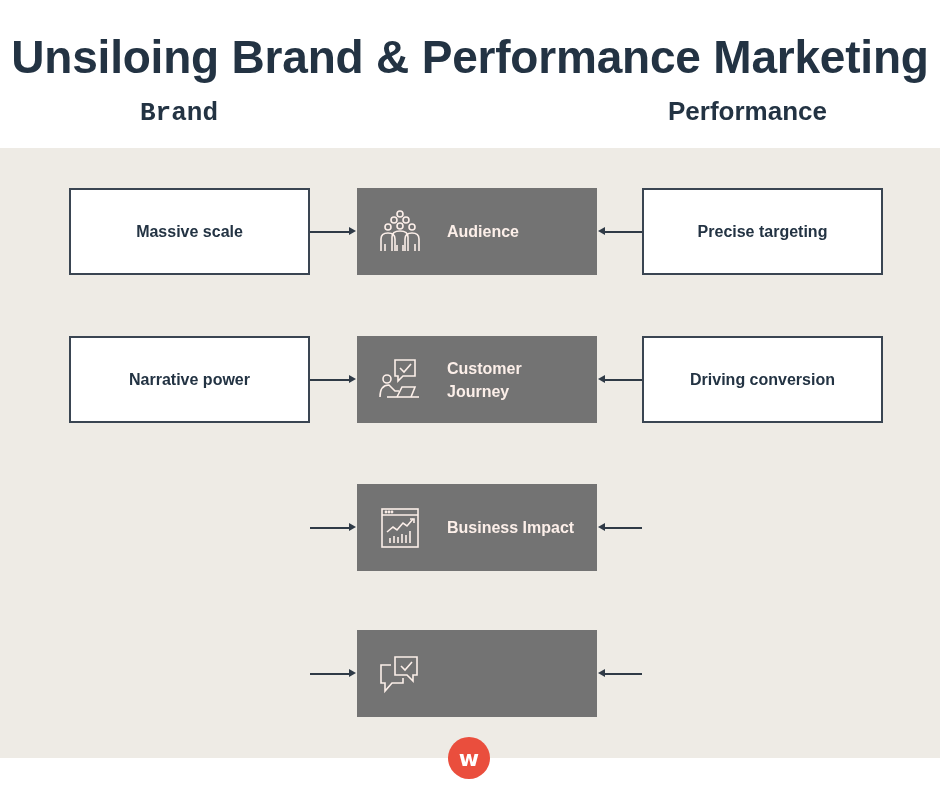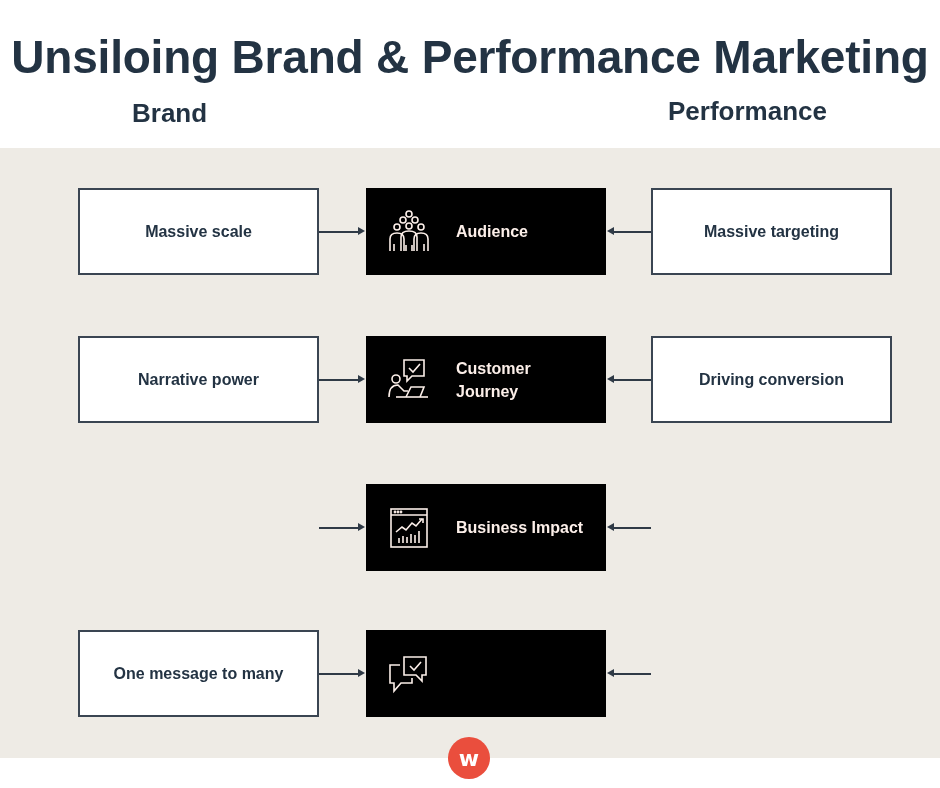--- a/index.html
+++ b/index.html
@@ -1,26 +1,26 @@
 <!DOCTYPE html>
 <html><head>
 <meta charset="utf-8">
 <style>
   * { box-sizing: border-box; margin: 0; padding: 0; }
   body { width: 940px; height: 788px; background: #ffffff; font-family: "Liberation Sans", sans-serif; position: relative; overflow: hidden; }
   .title { position: absolute; top: 30px; left: 0; width: 940px; text-align: center; font-size: 46px; font-weight: bold; color: #233343; letter-spacing: -0.2px; }
   .col-head { position: absolute; top: 96px; font-size: 26px; font-weight: bold; color: #233343; }
-  .col-head.brand { left: 132px; top: 98px; }
+  .col-head.brand { left: 140px; top: 98px; font-family: Liberation Mono, monospace; }
   .col-head.perf { left: 668px; }
   .band { position: absolute; top: 148px; left: 0; width: 940px; height: 610px; background: #eeebe5; }
-  .row { position: absolute; left: 16px; width: 764px; height: 87px; }
+  .row { position: absolute; left: 7px; width: 764px; height: 87px; }
   .side-box { position: absolute; top: 0; width: 241px; height: 87px; background: #ffffff; border: 2px solid #3a4552; display: flex; align-items: center; justify-content: center; font-size: 16px; font-weight: bold; color: #233343; text-align: center; }
   .side-box.left { left: 62px; }
   .side-box.right { left: 635px; }
-  .center-box { position: absolute; top: 0; left: 350px; width: 240px; height: 87px; background: #000000; display: flex; align-items: center; color: #fdebe6; }
+  .center-box { position: absolute; top: 0; left: 350px; width: 240px; height: 87px; background: #737373; display: flex; align-items: center; color: #fdebe6; }
   .center-box .icon { width: 46px; height: 46px; margin-left: 20px; flex: none; }
   .center-box .label { margin-left: 24px; font-size: 16px; font-weight: bold; line-height: 23px; color: #fcefe9; }
   .arrow { position: absolute; top: 43px; height: 1.5px; background: #2f3a46; }
   .arrow.l { left: 303px; width: 40px; }
   .arrow.r { left: 597px; width: 38px; }
   .arrow.l::after { content: ""; position: absolute; right: -6px; top: -4px; border-left: 7px solid #2f3a46; border-top: 4.5px solid transparent; border-bottom: 4.5px solid transparent; }
   .arrow.r::before { content: ""; position: absolute; left: -6px; top: -4px; border-right: 7px solid #2f3a46; border-top: 4.5px solid transparent; border-bottom: 4.5px solid transparent; }
   .logo { position: absolute; left: 448px; top: 737px; width: 42px; height: 42px; border-radius: 50%; background: #ea4e3d; display: flex; align-items: center; justify-content: center; color: #ffffff; font-size: 22px; font-weight: bold; font-family: "DejaVu Sans", sans-serif; }
 </style>
 </head>
@@ -44,21 +44,21 @@
         <circle cx="23" cy="17" r="3"></circle>
         <circle cx="35" cy="18" r="3"></circle>
       <path d="M4 42 V30 q0-6 7-6 q7 0 7 6 V42"></path>
       <path d="M28 42 V30 q0-6 7-6 q7 0 7 6 V42"></path>
       <path d="M15 42 V28 q0-6 8-6 q8 0 8 6 V42"></path>
       <path d="M20 36 V42 M26 36 V42 M8 35 V42 M38 35 V42"></path>
     </svg>
     <span class="label">Audience</span>
   </div>
   <div class="arrow r"></div>
-  <div class="side-box right">Massive targeting</div>
+  <div class="side-box right">Precise targeting</div>
 </div>
 
 <div class="row" style="top:336px;">
   <div class="side-box left">Narrative power</div>
   <div class="arrow l"></div>
   <div class="center-box">
     <svg class="icon" viewBox="0 0 46 46" fill="none" stroke="#fcefe9" stroke-width="1.6">
       <path d="M18 3 H38 V19 H26 L21 24 V19 H18 Z"></path>
       <path d="M23 11 l4 4 l7 -8"></path>
       <circle cx="10" cy="22" r="4"></circle>
@@ -84,21 +84,20 @@
       <path d="M10 27 l6 -5 l4 3 l6 -7 l4 3 l6 -7"></path>
       <path d="M33 14 h4 v4"></path>
       <path d="M13 38 V33 M17 38 V31 M21 38 V32 M25 38 V29 M29 38 V30 M33 38 V26"></path>
     </svg>
     <span class="label">Business Impact</span>
   </div>
   <div class="arrow r"></div>
 </div>
 
 <div class="row" style="top:630px;">
-  <div class="side-box left">One message to many</div>
   <div class="arrow l"></div>
   <div class="center-box">
     <svg class="icon" viewBox="0 0 46 46" fill="none" stroke="#fcefe9" stroke-width="1.6">
       <path d="M18 6 H40 V24 H36 V30 L30 24 H18 Z"></path>
       <path d="M24 15 l4 4 l7 -8"></path>
       <path d="M14 14 H4 V32 H8 V40 L15 32 H26 V27"></path>
     </svg>
   </div>
   <div class="arrow r"></div>
 </div>

